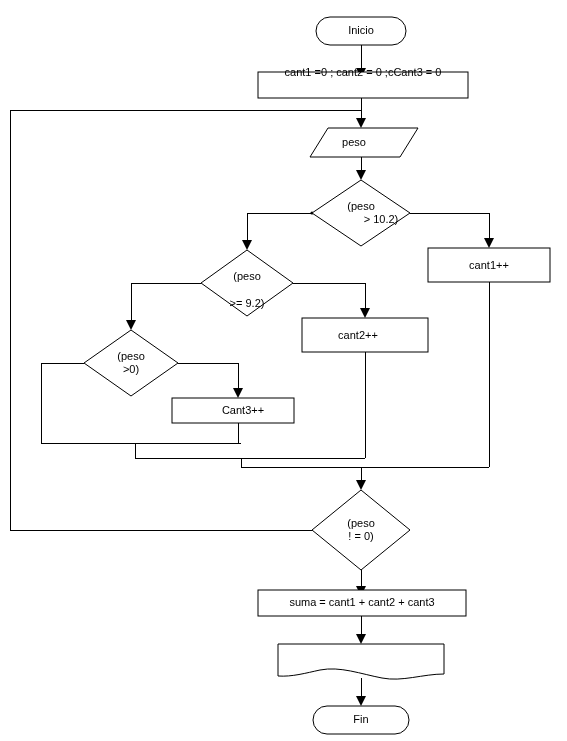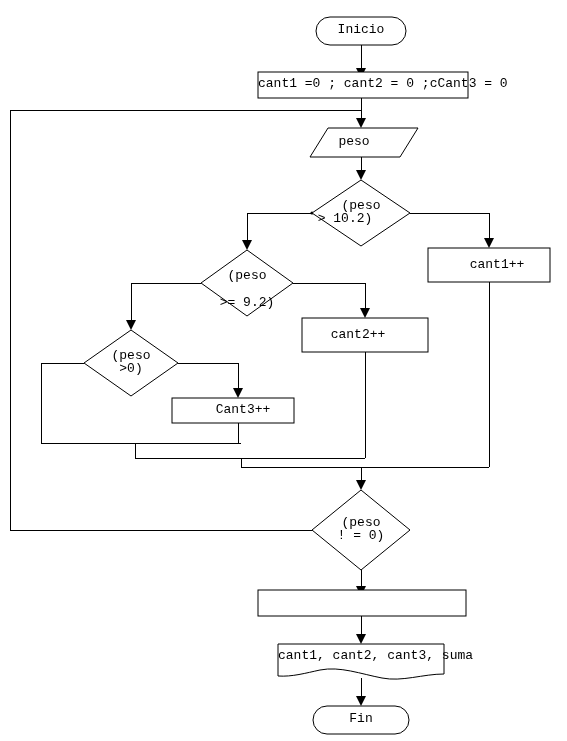--- a/index.html
+++ b/index.html
@@ -18,22 +18,22 @@
     overflow: hidden;
   }
   #flow-svg {
     position: absolute;
     left: 0;
     top: 0;
   }
   .flow-label {
     position: absolute;
     text-align: center;
-    font-family: Liberation Mono, monospace;
-    font-size: 13px;
+    font-family: Liberation Sans, sans-serif;
+    font-size: 11px;
     color: #000000;
     line-height: 12px;
     white-space: pre;
     pointer-events: none;
   }
   .shape-stroke {
     fill: #ffffff;
     stroke: #000000;
     stroke-width: 1;
   }
@@ -132,40 +132,40 @@
 
     <rect class="shape-stroke" x="258" y="590" width="208" height="26"></rect>
 
     <path class="shape-stroke" d="M 278,644 L 444,644 L 444,674 C 423,674 402,682 382,678 C 361,674 340,666 320,670 C 306,673 292,677 278,676 Z"></path>
 
     <rect class="shape-stroke" x="313" y="706" width="96" height="28" rx="14" ry="14"></rect>
   </svg>
 
   <div class="flow-label" style="left:316px; top:24px; width:90px;">Inicio</div>
 
-  <div class="flow-label" style="left:258px; top:78px; width:210px;">cant1 =0 ; cant2 = 0 ;cCant3 = 0</div>
+  <div class="flow-label" style="left:258px; top:66px; width:210px;">cant1 =0 ; cant2 = 0 ;cCant3 = 0</div>
 
   <div class="flow-label" style="left:308px; top:136px; width:92px;">peso</div>
 
   <div class="flow-label" style="left:316px; top:200px; width:90px;">(peso</div>
-  <div class="flow-label" style="left:300px; top:213px; width:90px;">&gt; 10.2)</div>
+  <div class="flow-label" style="left:336px; top:213px; width:90px;">&gt; 10.2)</div>
 
-  <div class="flow-label" style="left:428px; top:259px; width:138px;">cant1++</div>
+  <div class="flow-label" style="left:428px; top:259px; width:122px;">cant1++</div>
 
   <div class="flow-label" style="left:202px; top:270px; width:90px;">(peso</div>
   <div class="flow-label" style="left:202px; top:283px; width:90px;margin-top:14px;">&gt;= 9.2)</div>
 
   <div class="flow-label" style="left:302px; top:329px; width:112px;">cant2++</div>
 
   <div class="flow-label" style="left:86px; top:350px; width:90px;">(peso</div>
   <div class="flow-label" style="left:86px; top:363px; width:90px;">&gt;0)</div>
 
   <div class="flow-label" style="left:172px; top:404px; width:142px;">Cant3++</div>
 
   <div class="flow-label" style="left:316px; top:517px; width:90px;">(peso</div>
   <div class="flow-label" style="left:316px; top:530px; width:90px;">! = 0)</div>
 
+  <div class="flow-label" style="left:258px; top:596px; width:208px;">suma = cant1 + cant2 + cant3</div>
 
-  <div class="flow-label" style="left:278px; top:650px; width:166px;">cant1, cant2, cant3, suma</div>
 
   <div class="flow-label" style="left:313px; top:713px; width:96px;">Fin</div>
 
 </div>
 
 </body></html>

